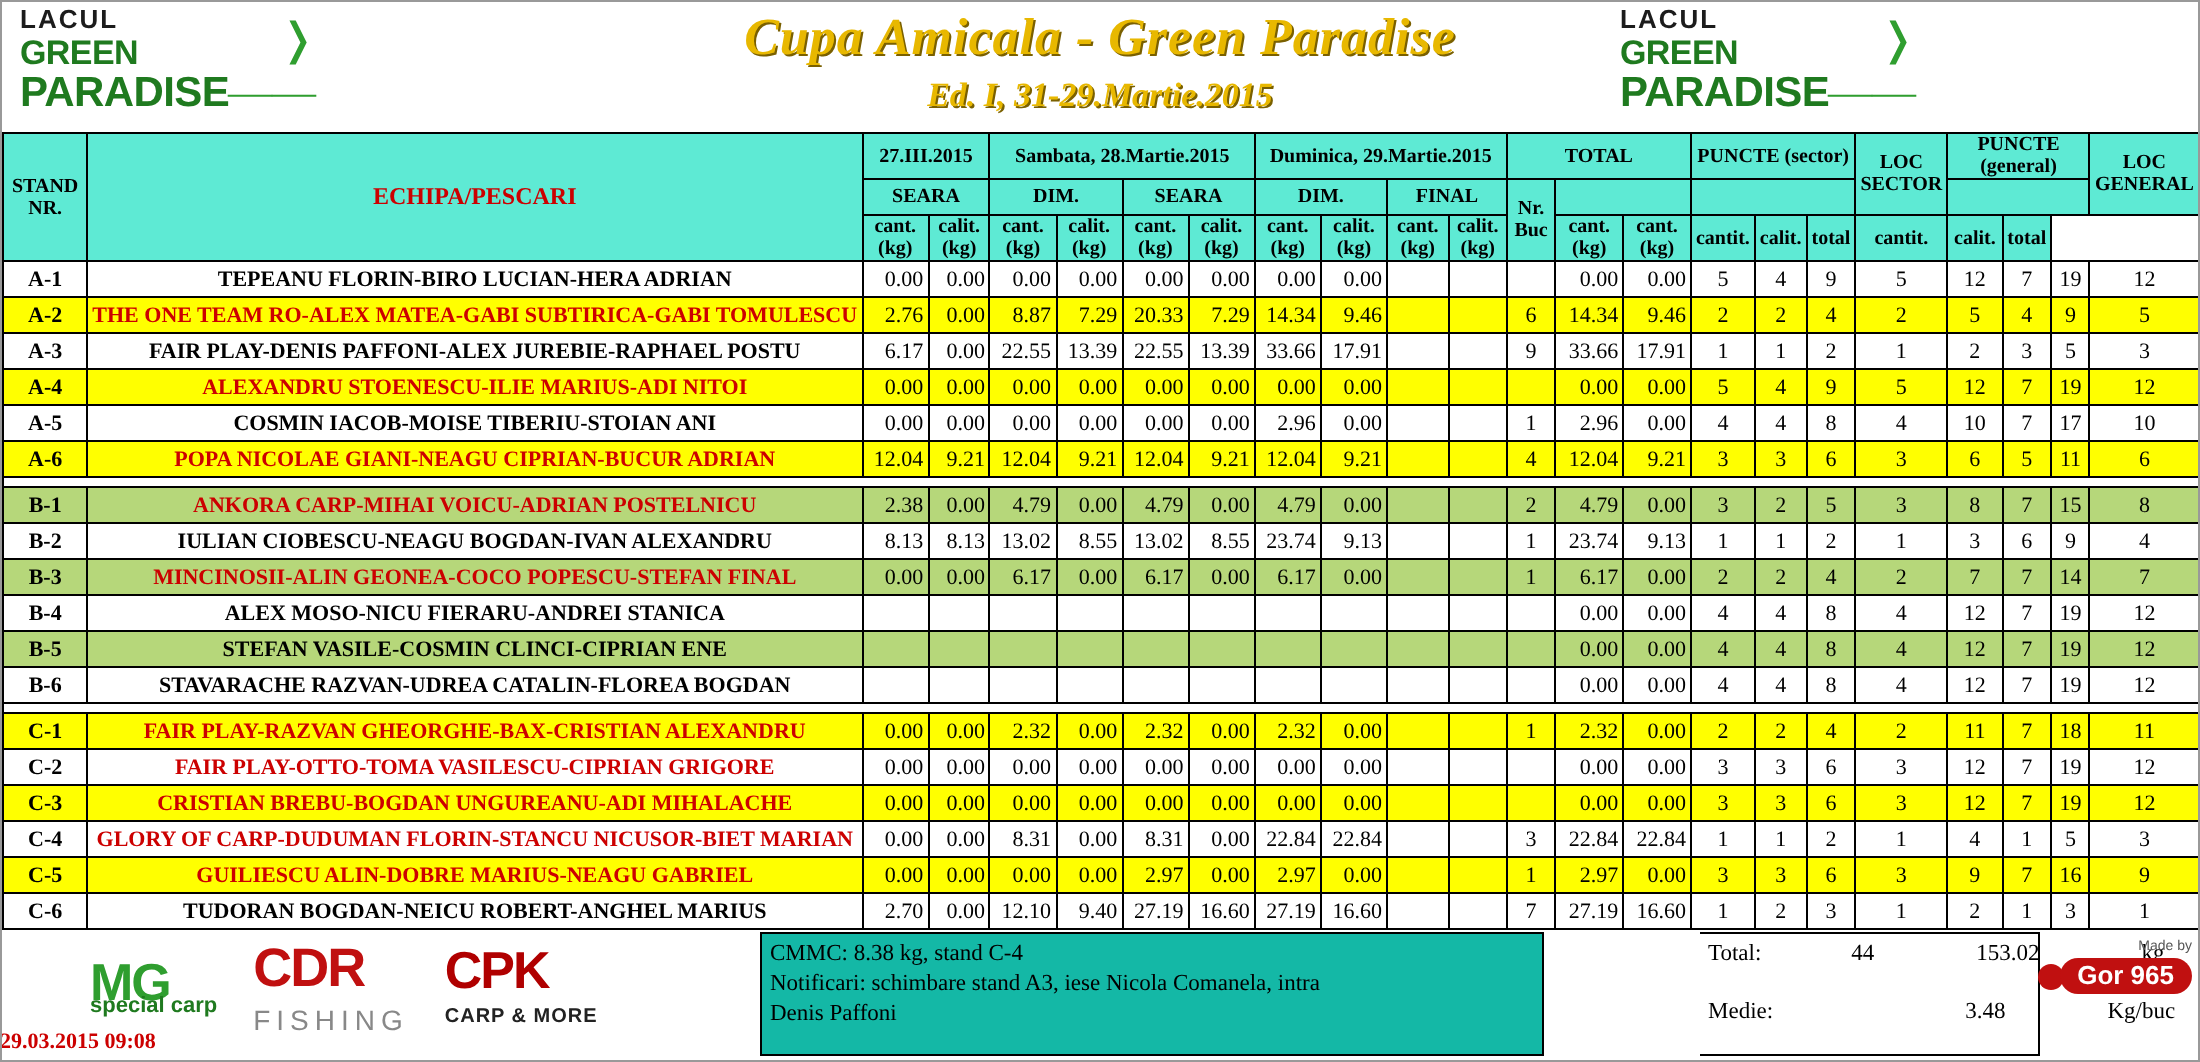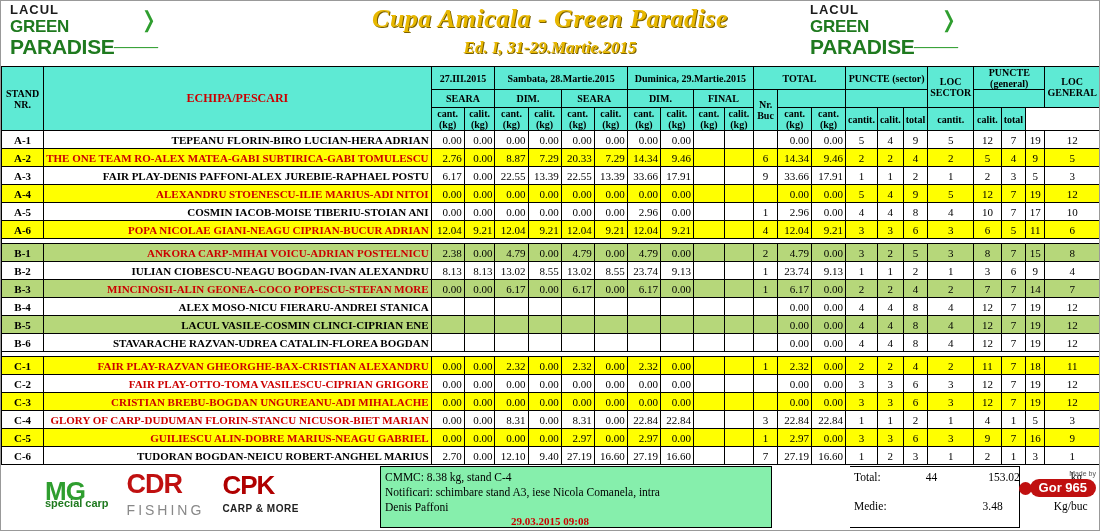--- a/index.html
+++ b/index.html
@@ -76,21 +76,21 @@
   th {
     background:#5eead4;
     font-weight:bold;
     text-align:center;
     font-size:10px;
     line-height:11px;
   }
   .num { text-align:right; padding-right:3px; }
   .ctr { text-align:center; }
   .stand { text-align:center; font-weight:bold; font-size:11px;margin-left:29px; }
-  .team { text-align:right; padding-left:4px; font-weight:bold; font-size:11px; white-space:nowrap; overflow:hidden; }
+  .team { text-align:center; padding-left:4px; font-weight:bold; font-size:11px; white-space:nowrap; overflow:hidden; }
 
   tr.row-yellow td { background:#ffff00; }
   tr.row-white td  { background:#ffffff; }
   tr.row-green td  { background:#b6d77a; }
   tr.sep td { height:5px; padding:0; border-left:1px solid #000; border-right:1px solid #000; background:#ffffff; }
 
   
   .footer {
     position:absolute; left:0; top:466px; width:1100px; height:65px;
     background:#ffffff;
@@ -101,21 +101,21 @@
   }
   .sp-mg { font-family:"Liberation Sans", sans-serif; font-weight:bold; font-size:11px; color:#1f7a1f; line-height:12px;margin-left:29px; }
   .sp-mg .big { font-size:26px; color:#2f9e2f; display:block; letter-spacing:-1px; }
   .sp-cdr { font-family:"Liberation Sans", sans-serif; font-weight:bold; font-size:27px; color:#c01010; letter-spacing:-1px; line-height:26px; }
   .sp-cdr .small { display:block; font-size:14px; color:#888; letter-spacing:3px; font-weight:normal; }
   .sp-cpk { font-family:"Liberation Sans", sans-serif; font-weight:bold; font-size:26px; color:#b00000; line-height:24px; letter-spacing:-1px; }
   .sp-cpk .sub { display:block; font-size:10px; color:#222; letter-spacing:0.5px; }
 
   .notes {
     position:absolute; left:380px; top:0px; width:392px; height:62px;
-    border:1px solid #000; background:#86efac;
+    border:1px solid #000; background:#14b8a6;
     font-family:"Liberation Serif", serif; font-size:11.5px;
     padding:3px 4px; line-height:15px;
   }
   .totbox {
     position:absolute; left:850px; top:0px; width:170px; height:62px;
     border:1px solid #000; border-left:none; background:#ffffff;
     font-family:"Liberation Serif", serif; font-size:11.5px;
     padding:3px 4px; line-height:15px;
   }
   .totrow { display:flex;gap:45px; }
@@ -130,21 +130,21 @@
   .gor-pill {
     display:inline-block; background:#c01010; color:#fff; border-radius:12px;
     font-family:"Liberation Sans", sans-serif; font-weight:bold;
     font-size:13px; padding:1px 9px 2px 9px; margin-top:2px;
   }
   .gor-dot {
     display:inline-block; width:13px; height:13px; border-radius:50%;
     background:#c01010; vertical-align:middle; margin-right:-6px;
   }
   .stamp {
-    position:absolute; left:0; top:515px; width:1100px; text-align:center;
+    position:absolute; left:0; top:515px; width:1100px; text-align:left;
     font-family:"Liberation Serif", serif; font-weight:bold; font-size:11px;
     color:#cc0000;
   }
   .frame {
     position:absolute; left:0; top:0; width:1100px; height:531px;
     border:1px solid #999; pointer-events:none;
   }
 </style>
 </head>
 <body>
@@ -446,21 +446,21 @@
           <td class="ctr">1</td>
           <td class="ctr">2</td>
           <td class="ctr">1</td>
           <td class="ctr">3</td>
           <td class="ctr">6</td>
           <td class="ctr">9</td>
           <td class="ctr">4</td>
         </tr>
         <tr class="row-green">
           <td class="stand">B-3</td>
-          <td class="team" style="color: rgb(204, 0, 0);">MINCINOSII-ALIN GEONEA-COCO POPESCU-STEFAN MORE</td>
+          <td class="team" style="color: rgb(204, 0, 0);">MINCINOSII-ALIN GEONEA-COCO POPESCU-STEFAN FINAL</td>
           <td class="num">0.00</td>
           <td class="num">0.00</td>
           <td class="num">6.17</td>
           <td class="num">0.00</td>
           <td class="num">6.17</td>
           <td class="num">0.00</td>
           <td class="num">6.17</td>
           <td class="num">0.00</td>
           <td class="num"></td>
           <td class="num"></td>
@@ -496,21 +496,21 @@
           <td class="ctr">4</td>
           <td class="ctr">8</td>
           <td class="ctr">4</td>
           <td class="ctr">12</td>
           <td class="ctr">7</td>
           <td class="ctr">19</td>
           <td class="ctr">12</td>
         </tr>
         <tr class="row-green">
           <td class="stand">B-5</td>
-          <td class="team" style="color: rgb(0, 0, 0);">LACUL VASILE-COSMIN CLINCI-CIPRIAN ENE</td>
+          <td class="team" style="color: rgb(0, 0, 0);">STEFAN VASILE-COSMIN CLINCI-CIPRIAN ENE</td>
           <td class="num"></td>
           <td class="num"></td>
           <td class="num"></td>
           <td class="num"></td>
           <td class="num"></td>
           <td class="num"></td>
           <td class="num"></td>
           <td class="num"></td>
           <td class="num"></td>
           <td class="num"></td>

